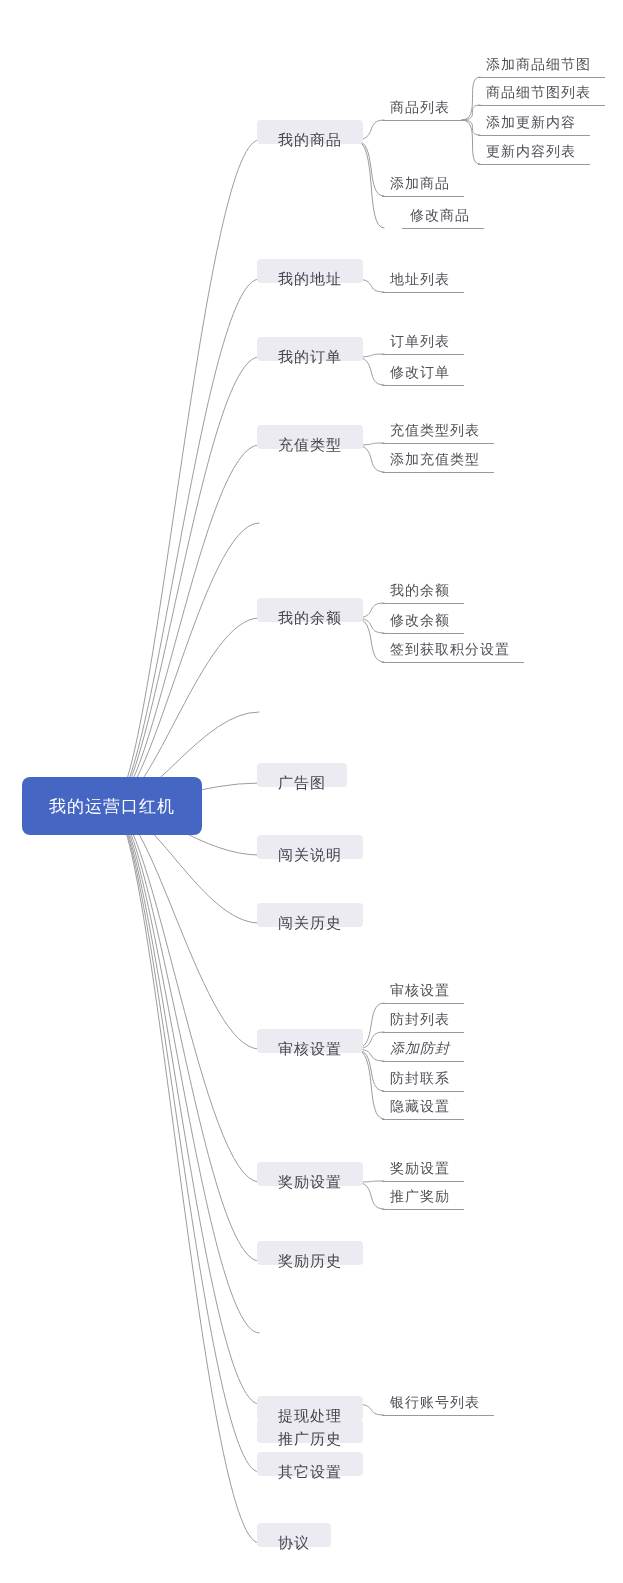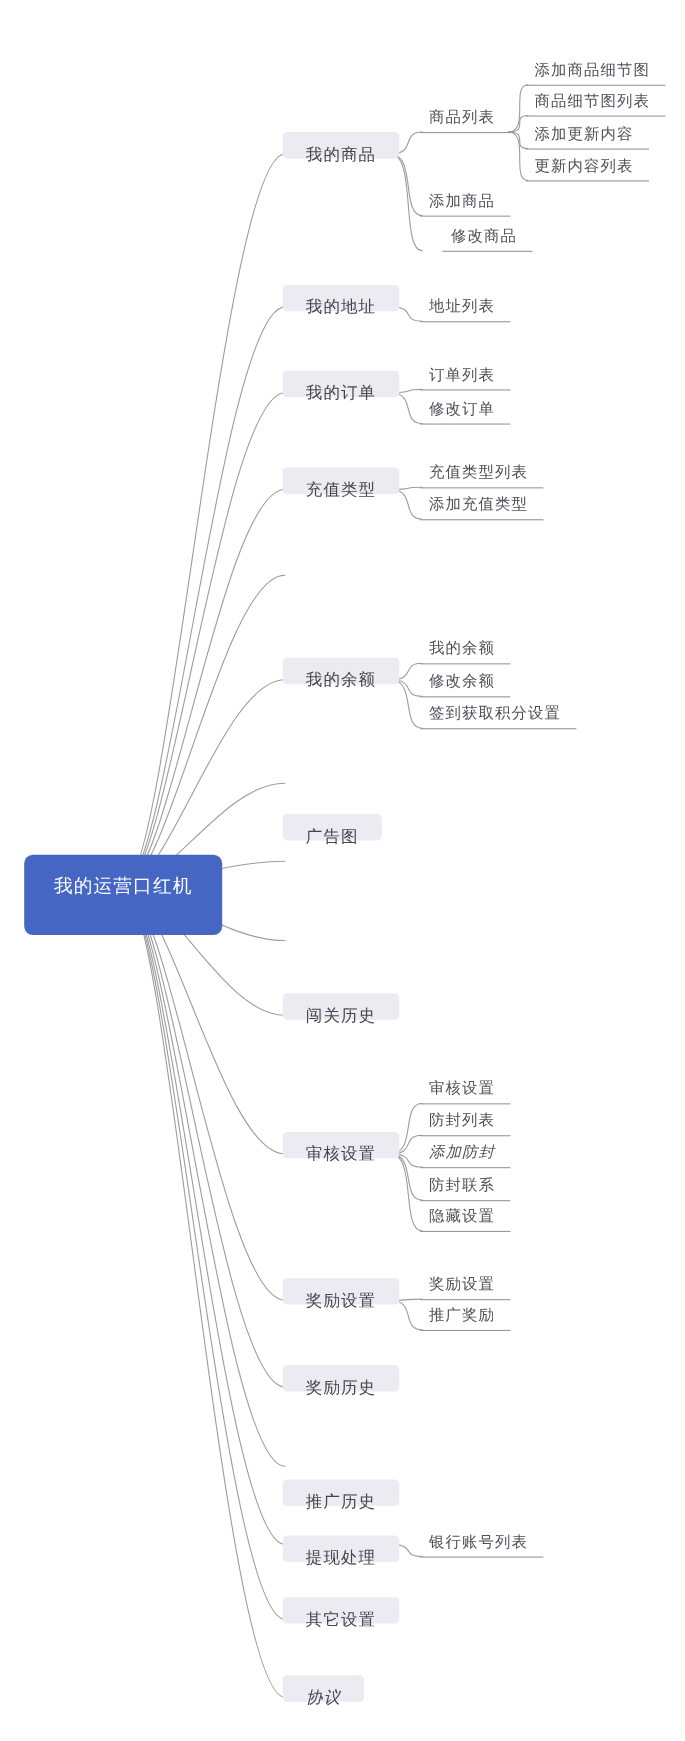--- a/index.html
+++ b/index.html
@@ -24,21 +24,21 @@
   .node {
     position: absolute;
     box-sizing: border-box;
     white-space: nowrap;
     cursor: default;
   }
   .node-root {
     background: var(--root-bg, #4666c4);
     color: var(--root-text, #ffffff);
     font-size: 17px;
-    height: 73px;
+    height: 58px;
     line-height: 58px;
     padding: 0 27px;
     border-radius: 8px;
     letter-spacing: 1px;
   }
   .node-l2 {
     background: var(--branch-bg, #ebebf1);
     color: var(--branch-text, #45454d);
     font-size: 15px;
     height: 24px;
@@ -117,31 +117,32 @@
       <div class="node node-l2" style="left: 257px; top: 337px;">我的订单</div>
       <div class="node node-leaf" style="left: 382px; top: 331px;">订单列表</div>
       <div class="node node-leaf" style="left: 382px; top: 362px;">修改订单</div>
       <div class="node node-l2" style="left: 257px; top: 425px;">充值类型</div>
       <div class="node node-leaf" style="left: 382px; top: 420px;">充值类型列表</div>
       <div class="node node-leaf" style="left: 382px; top: 449px;">添加充值类型</div>
       <div class="node node-l2" style="left: 257px; top: 598px;">我的余额</div>
       <div class="node node-leaf" style="left: 382px; top: 580px;">我的余额</div>
       <div class="node node-leaf" style="left: 382px; top: 610px;">修改余额</div>
       <div class="node node-leaf" style="left: 382px; top: 639px;">签到获取积分设置</div>
-      <div class="node node-l2" style="left: 257px; top: 740px;">广告图</div>
+      <div class="node node-l2" style="left: 257px; top: 763px;">广告图</div>
+      <div class="node node-l2" style="left: 257px; top: 835px;">闯关说明</div>
       <div class="node node-l2" style="left: 257px; top: 903px;">闯关历史</div>
       <div class="node node-l2" style="left: 257px; top: 1029px;">审核设置</div>
       <div class="node node-leaf" style="left: 382px; top: 980px;">审核设置</div>
       <div class="node node-leaf" style="left: 382px; top: 1009px;">防封列表</div>
       <div class="node node-leaf" style="left: 382px; top: 1038px; font-style: italic;">添加防封</div>
       <div class="node node-leaf" style="left: 382px; top: 1068px;">防封联系</div>
       <div class="node node-leaf" style="left: 382px; top: 1096px;">隐藏设置</div>
       <div class="node node-l2" style="left: 257px; top: 1162px;">奖励设置</div>
       <div class="node node-leaf" style="left: 382px; top: 1158px;">奖励设置</div>
       <div class="node node-leaf" style="left: 382px; top: 1186px;">推广奖励</div>
       <div class="node node-l2" style="left: 257px; top: 1241px;">奖励历史</div>
-      <div class="node node-l2" style="left: 257px; top: 1313px; margin-top: 32px;">推广历史</div>
+      <div class="node node-l2" style="left: 257px; top: 1387px; margin-top: 32px;">推广历史</div>
       <div class="node node-l2" style="left: 257px; top: 1384px; margin-top: 12px;">提现处理</div>
       <div class="node node-leaf" style="left: 382px; top: 1392px;">银行账号列表</div>
       <div class="node node-l2" style="left: 257px; top: 1452px;">其它设置</div>
-      <div class="node node-l2" style="left: 257px; top: 1523px; font-style: italic;">协议</div>
+      <div class="node node-l2" style="left: 257px; top: 1523px;">协议</div>
     </div>
 </div>
 
 </body></html>

